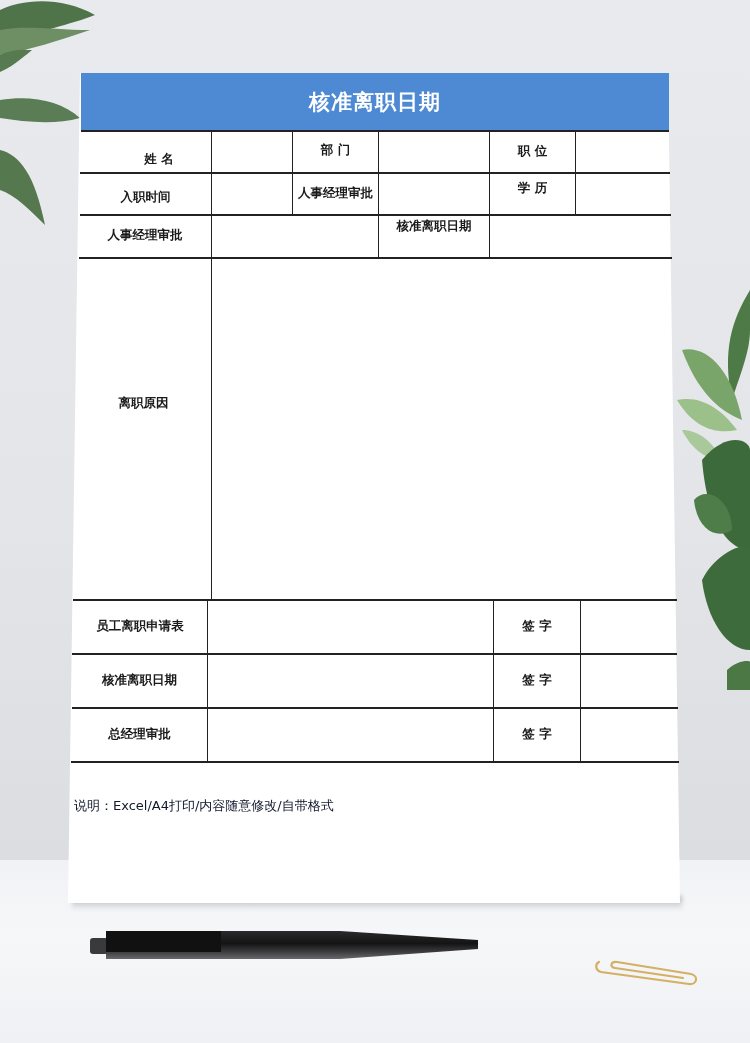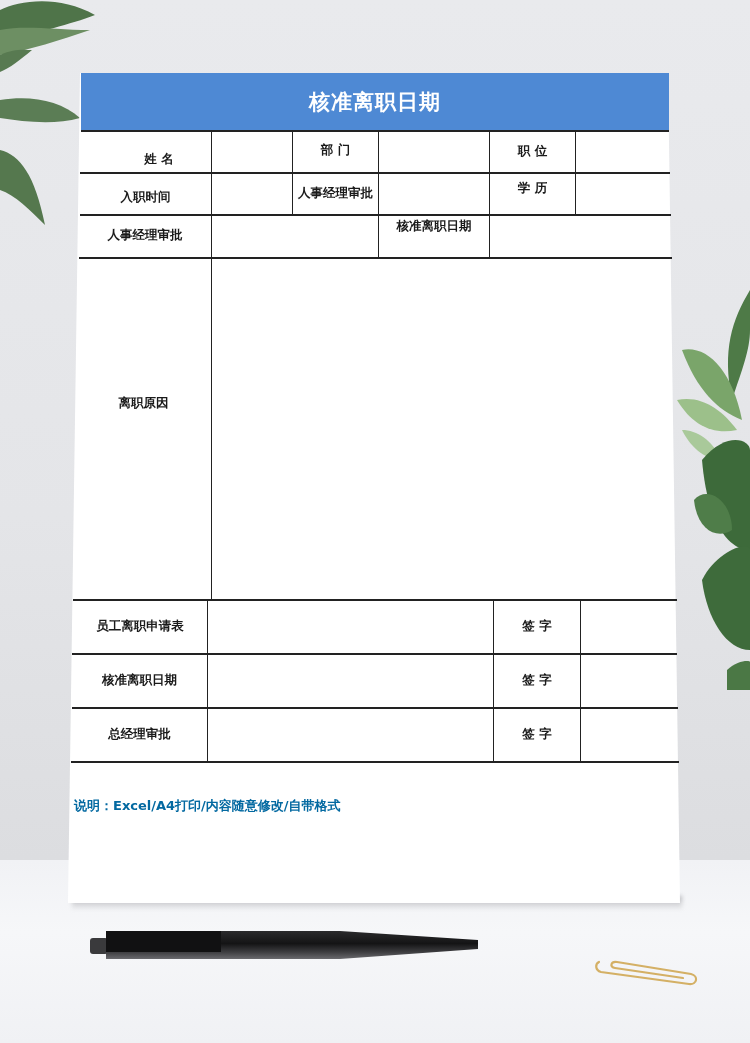--- a/index.html
+++ b/index.html
@@ -37,21 +37,21 @@
   .line { position: absolute; background: #222; }
   .hline { height: 1.6px; }
   .vline { width: 1.4px; }
   .cell {
     position: absolute; display: flex; align-items: center; justify-content: center;
     font-size: 12.5px; font-weight: bold; color: #1a1a1a;
   }
   .field { position: absolute; }
   .note {
     position: absolute; left: 74px; top: 797px;
-    font-size: 13px; font-weight: bold; color: #0369a1;
+    font-size: 13px; font-weight: normal; color: #0f172a;
   }
   .pen { position: absolute; left: 90px; top: 928px; }
   .clip { position: absolute; left: 593px; top: 956px; }
 </style>
 </head>
 <body>
 
 <div class="wall"></div>
 <div class="desk"></div>
 

